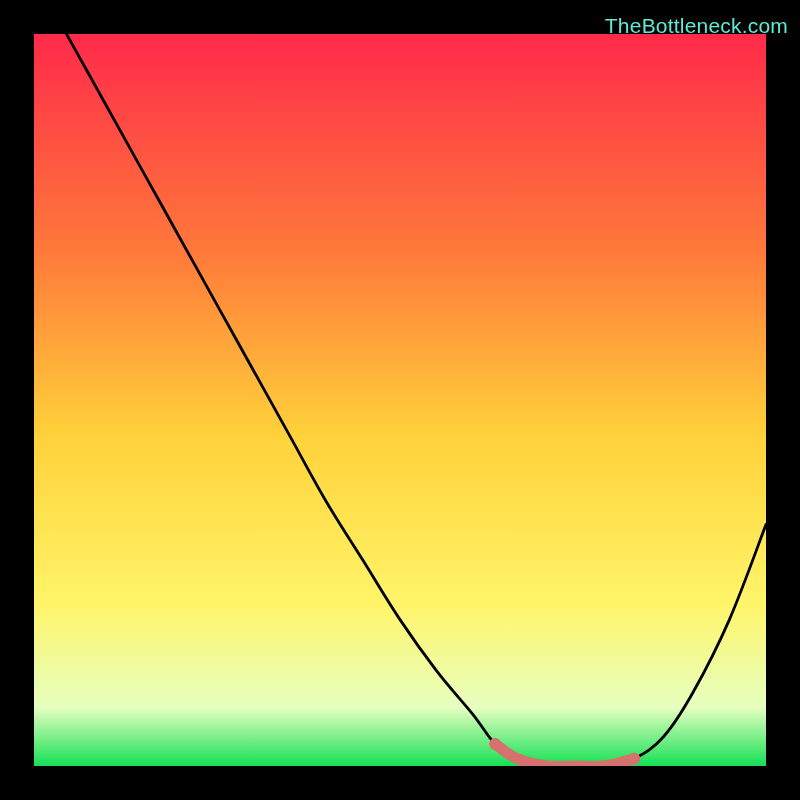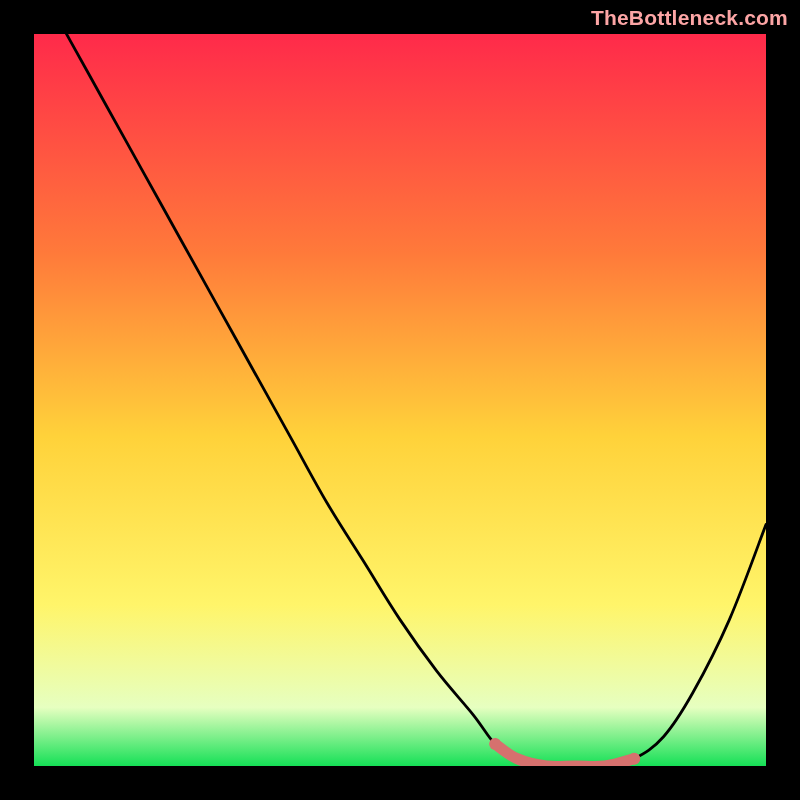--- a/index.html
+++ b/index.html
@@ -12,25 +12,25 @@
     font-family: Arial, Helvetica, sans-serif;
   }
   .frame {
     position: relative;
     width: 800px;
     height: 800px;
     background: #000;
   }
   .watermark {
     position: absolute;
-    top: 6px;
+    top: 14px;
     right: 12px;
-    color: #fca5a5;
+    color: #5eead4;
     font-size: 21px;
-    font-weight: 700;
+    font-weight: 400;
     letter-spacing: 0.2px;
   }
   .plot-area {
     position: absolute;
     left: 34px;
     top: 34px;
     width: 732px;
     height: 732px;
     overflow: hidden;
   }

